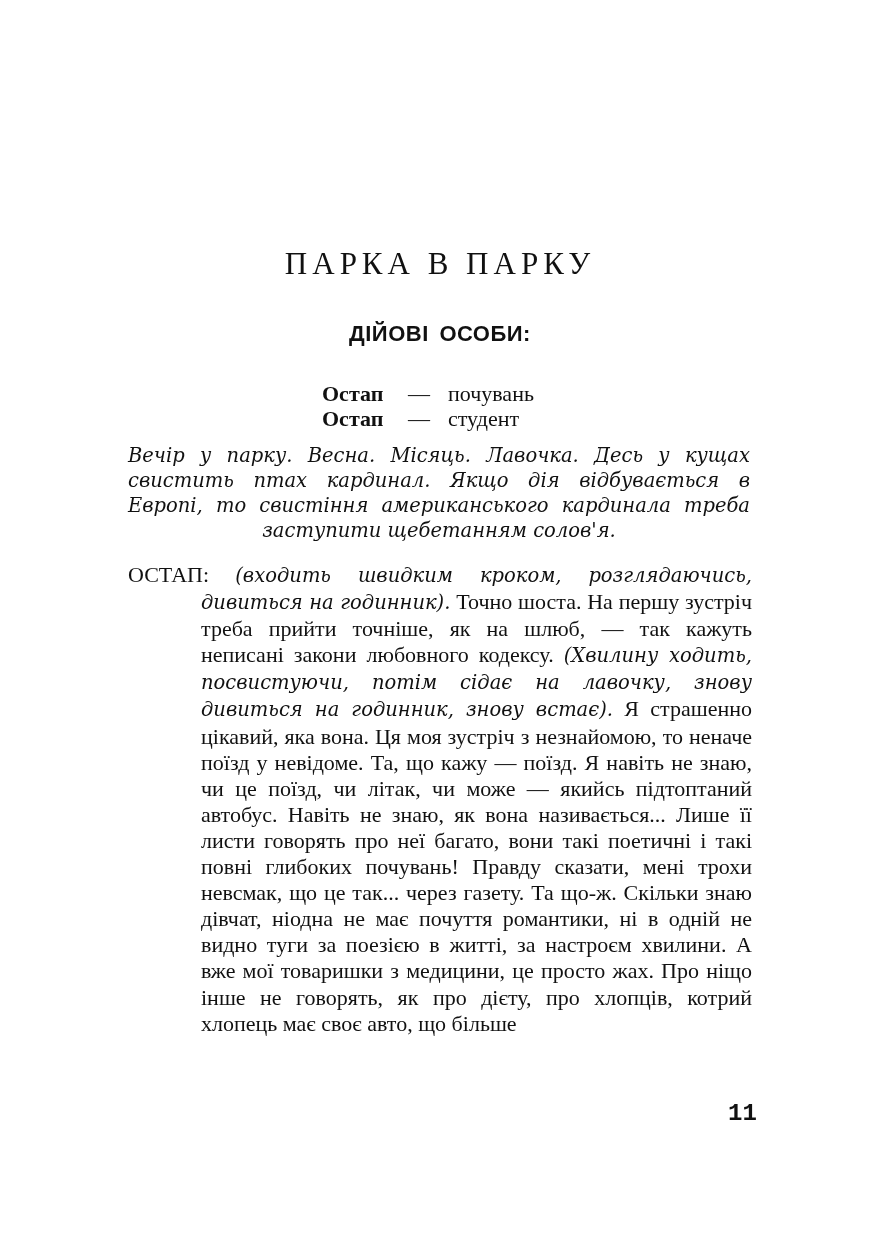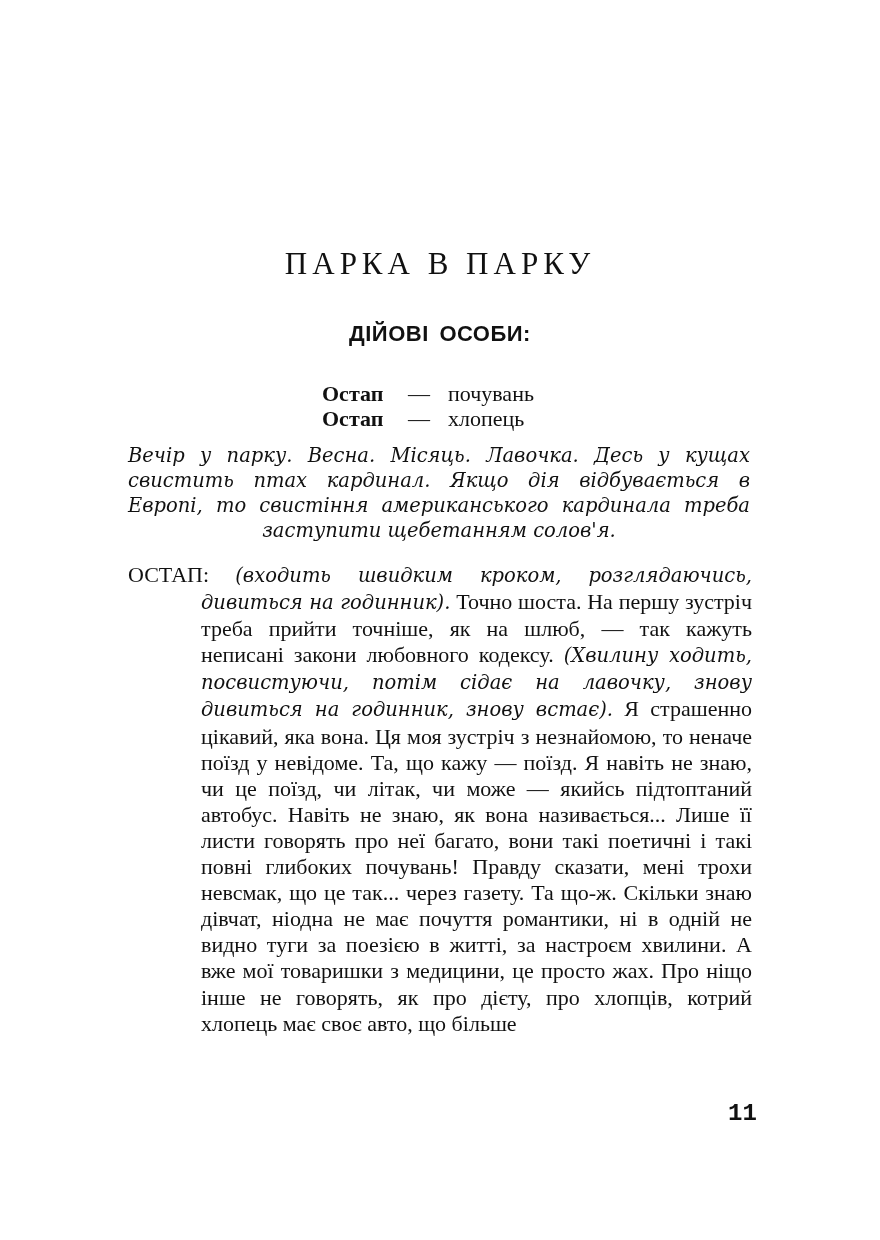--- a/index.html
+++ b/index.html
@@ -123,21 +123,21 @@
   <h1 class="title">ПАРКА В ПАРКУ</h1>
 
 
   <div class="cast-heading">ДІЙОВІ ОСОБИ:</div>
 
   <div class="cast-list">
     <div class="cast-row">
       <span class="cast-name wide">Остап</span><span class="cast-dash">—</span><span class="cast-role">почувань</span>
     </div>
     <div class="cast-row">
-      <span class="cast-name narrow">Остап</span><span class="cast-dash">—</span><span class="cast-role">хлопець</span>
+      <span class="cast-name narrow">Остап</span><span class="cast-dash">—</span><span class="cast-role">студент</span>
     </div>
   </div>
 
   <div class="stage">Вечір у парку. Весна. Місяць. Лавочка. Десь у кущах свистить птах кардинал. Якщо дія відбувається в Европі, то свистіння американського кардинала треба заступити щебетанням солов'я.</div>
 
   <div class="speech">
     <div class="speech-body">
       <span class="speaker">ОСТАП:</span>
       <span class="direction">(входить швидким кроком, розглядаючись, дивиться на годинник).</span><span> Точно шоста. На першу зустріч треба прийти точніше, як на шлюб, — так кажуть неписані закони любовного кодексу. </span><span class="direction">(Хвилину ходить, посвистуючи, потім сідає на лавочку, знову дивиться на годинник, знову встає).</span><span> Я страшенно цікавий, яка вона. Ця моя зустріч з незнайомою, то неначе поїзд у невідоме. Та, що кажу — поїзд. Я навіть не знаю, чи це поїзд, чи літак, чи може — якийсь підтоптаний автобус. Навіть не знаю, як вона називається... Лише її листи говорять про неї багато, вони такі поетичні і такі повні глибоких почувань! Правду сказати, мені трохи невсмак, що це так... через газету. Та що-ж. Скільки знаю дівчат, ніодна не має почуття романтики, ні в одній не видно туги за поезією в житті, за настроєм хвилини. А вже мої товаришки з медицини, це просто жах. Про ніщо інше не говорять, як про дієту, про хлопців, котрий хлопець має своє авто, що більше</span>
     </div>

